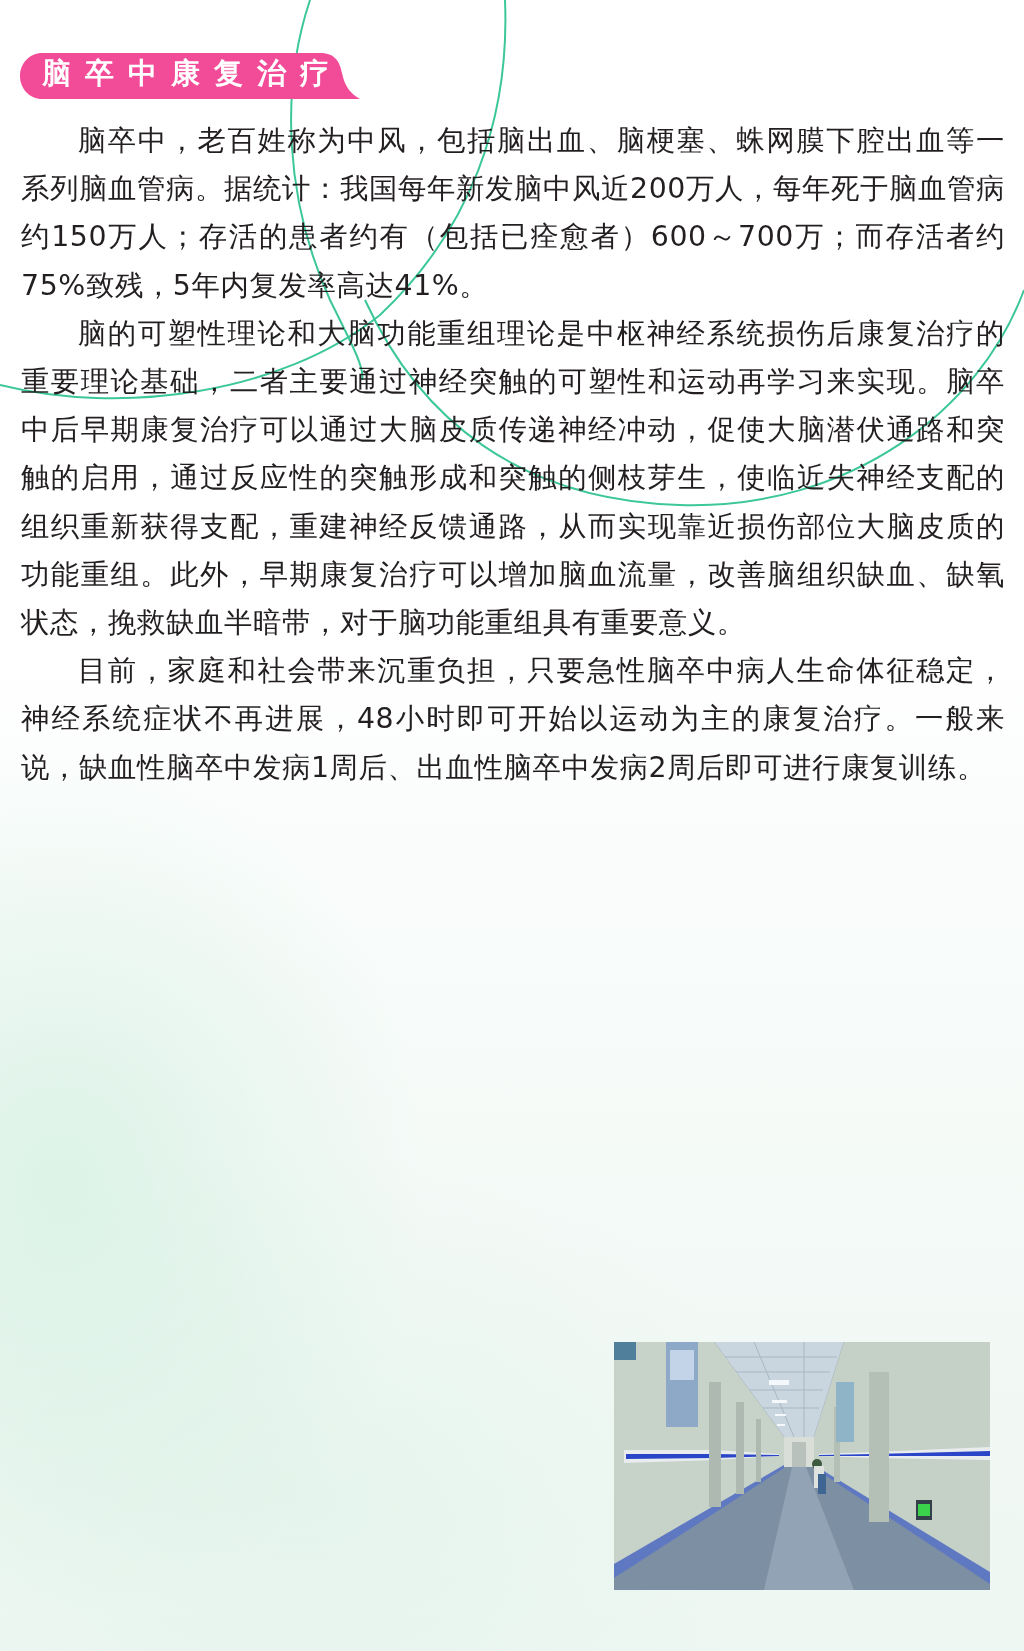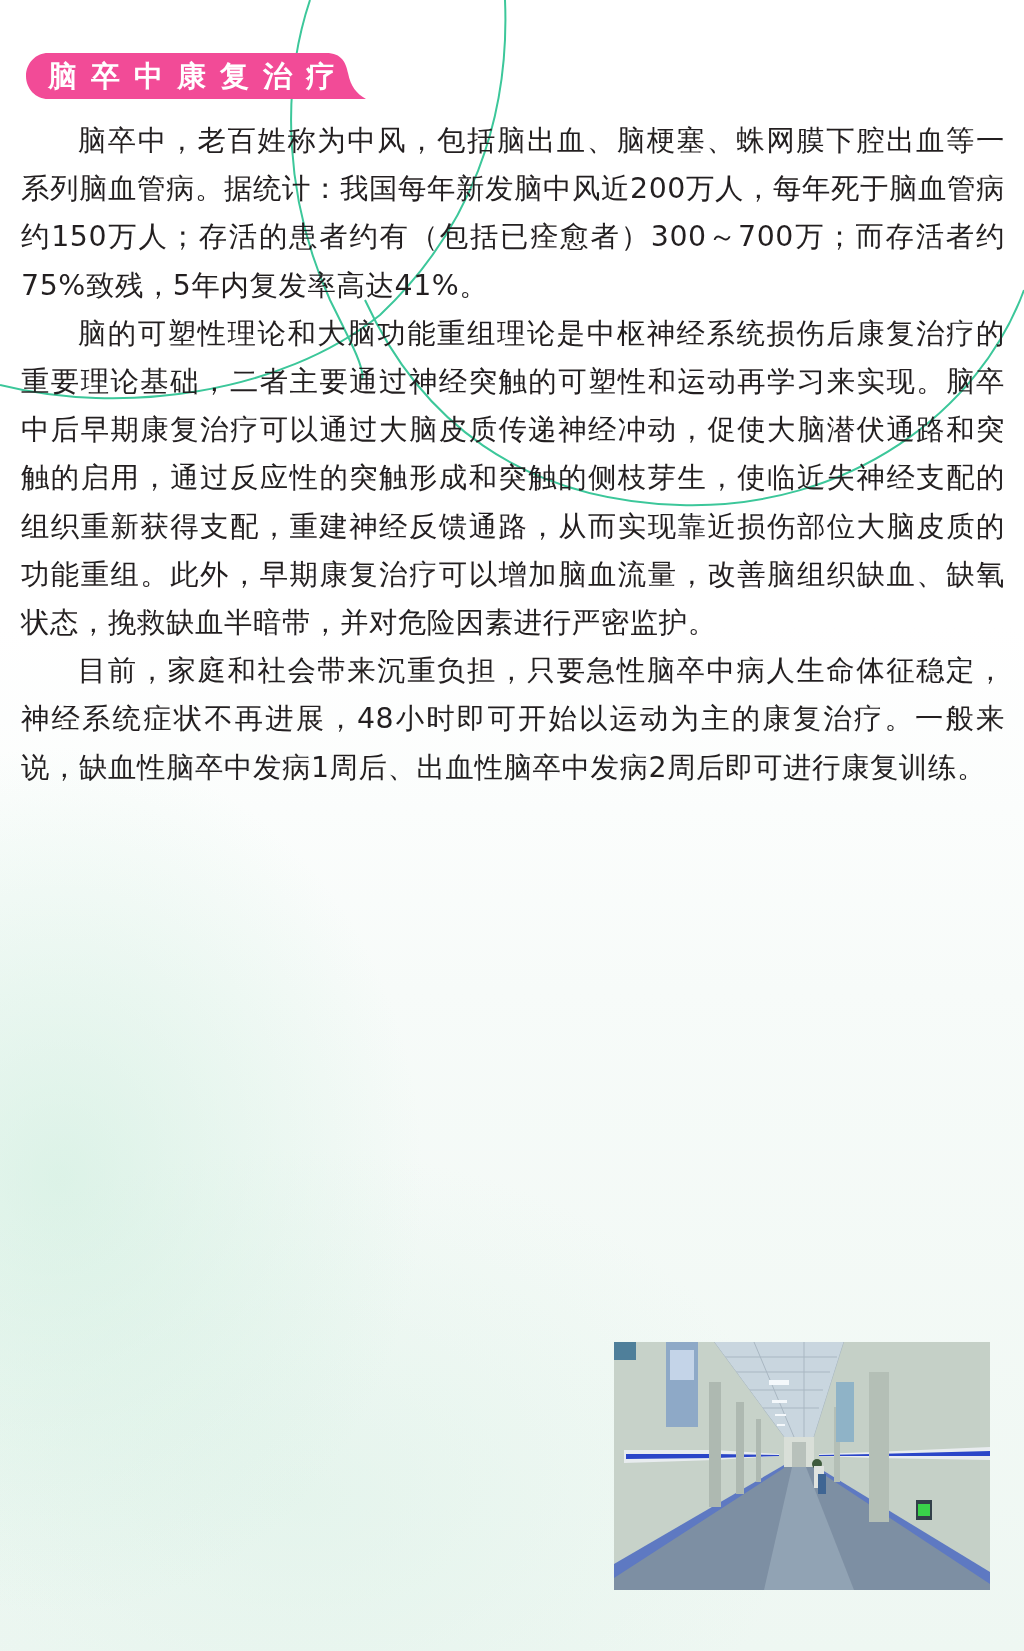--- a/index.html
+++ b/index.html
@@ -28,25 +28,26 @@
       position: absolute;
       left: 0;
       top: 0;
       width: 1024px;
       height: 560px;
       z-index: 1;
       pointer-events: none;
     }
     .title-tag {
       position: absolute;
-      left: 26px;
+      left: 20px;
       top: 53px;
       width: 340px;
       height: 46px;
       z-index: 3;
+      font-family: Liberation Mono, monospace;
     }
     .title-tag svg {
       position: absolute;
       left: 0;
       top: 0;
     }
     .title-text {
       position: absolute;
       left: 22px;
       top: 4px;
@@ -105,22 +106,22 @@
 </svg>
 
 <div class="title-tag">
   <svg width="340" height="46" viewBox="0 0 340 46">
     <path d="M 22 0 L 300 0 C 316 0, 320 10, 322 20 C 325 34, 330 40, 340 46 L 22 46 C 10 46, 0 36, 0 23 C 0 10, 10 0, 22 0 Z" fill="#f24b97"></path>
   </svg>
   <span class="title-text">脑卒中康复治疗</span>
 </div>
 
 <div class="article">
-  <p class="para">脑卒中，老百姓称为中风，包括脑出血、脑梗塞、蛛网膜下腔出血等一系列脑血管病。据统计：我国每年新发脑中风近200万人，每年死于脑血管病约150万人；存活的患者约有（包括已痊愈者）300～700万；而存活者约75%致残，5年内复发率高达41%。</p>
-  <p class="para">脑的可塑性理论和大脑功能重组理论是中枢神经系统损伤后康复治疗的重要理论基础，二者主要通过神经突触的可塑性和运动再学习来实现。脑卒中后早期康复治疗可以通过大脑皮质传递神经冲动，促使大脑潜伏通路和突触的启用，通过反应性的突触形成和突触的侧枝芽生，使临近失神经支配的组织重新获得支配，重建神经反馈通路，从而实现靠近损伤部位大脑皮质的功能重组。此外，早期康复治疗可以增加脑血流量，改善脑组织缺血、缺氧状态，挽救缺血半暗带，并对危险因素进行严密监护。</p>
+  <p class="para">脑卒中，老百姓称为中风，包括脑出血、脑梗塞、蛛网膜下腔出血等一系列脑血管病。据统计：我国每年新发脑中风近200万人，每年死于脑血管病约150万人；存活的患者约有（包括已痊愈者）600～700万；而存活者约75%致残，5年内复发率高达41%。</p>
+  <p class="para">脑的可塑性理论和大脑功能重组理论是中枢神经系统损伤后康复治疗的重要理论基础，二者主要通过神经突触的可塑性和运动再学习来实现。脑卒中后早期康复治疗可以通过大脑皮质传递神经冲动，促使大脑潜伏通路和突触的启用，通过反应性的突触形成和突触的侧枝芽生，使临近失神经支配的组织重新获得支配，重建神经反馈通路，从而实现靠近损伤部位大脑皮质的功能重组。此外，早期康复治疗可以增加脑血流量，改善脑组织缺血、缺氧状态，挽救缺血半暗带，对于脑功能重组具有重要意义。</p>
   <p class="para">目前，家庭和社会带来沉重负担，只要急性脑卒中病人生命体征稳定，神经系统症状不再进展，48小时即可开始以运动为主的康复治疗。一般来说，缺血性脑卒中发病1周后、出血性脑卒中发病2周后即可进行康复训练。</p>
 </div>
 
 <div class="photo-frame">
   <svg width="376" height="248" viewBox="0 0 376 248">
 
     <polygon points="100,0 230,0 200,95 170,95" fill="#c9d6df"></polygon>
     <g stroke="#a9b7c2" stroke-width="1">
       <line x1="100" y1="0" x2="170" y2="95"></line>
       <line x1="230" y1="0" x2="200" y2="95"></line>

